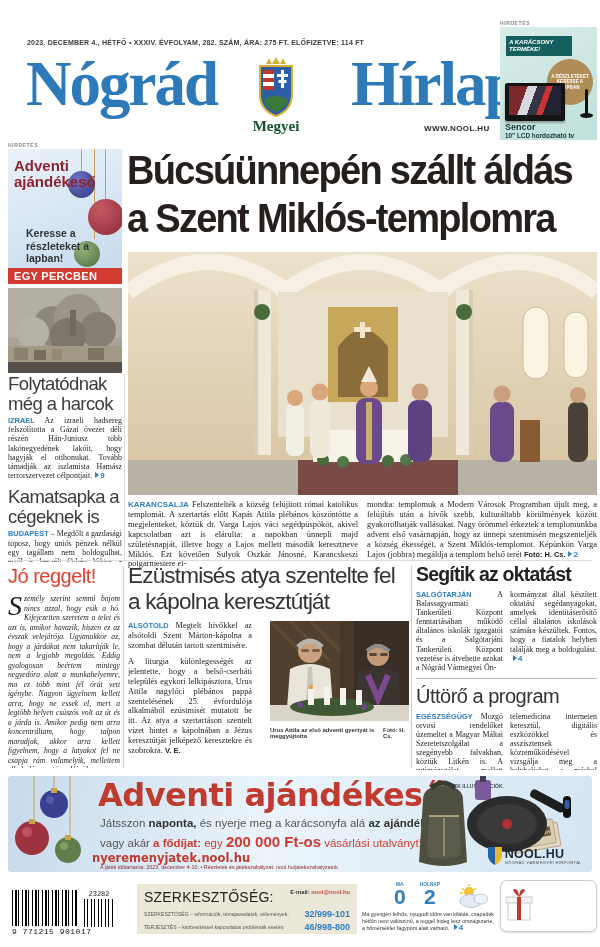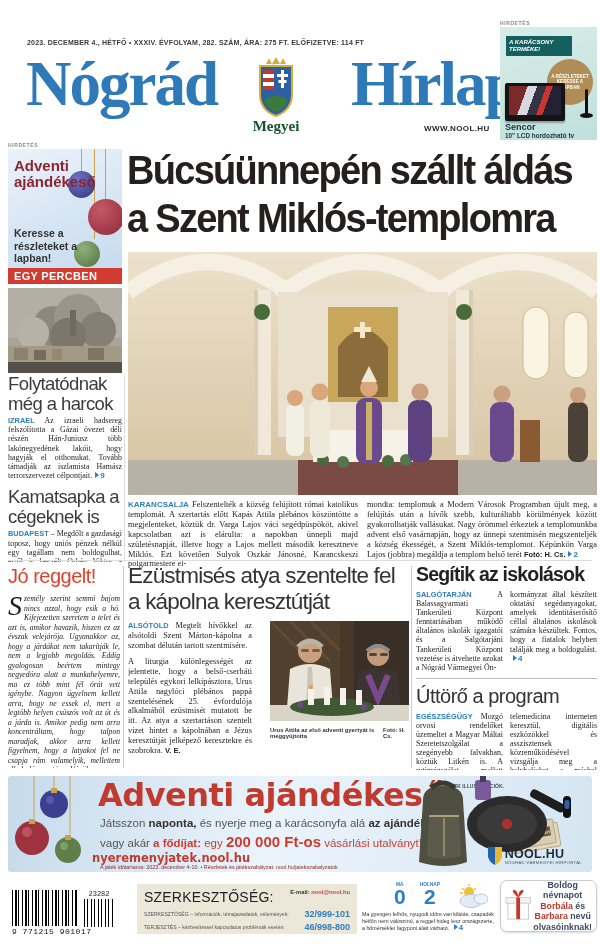--- a/index.html
+++ b/index.html
@@ -28,21 +28,21 @@
       background:linear-gradient(110deg,#7a2a2a 0 30%,#d8d8e2 30% 45%,#334 45% 60%,#c33 60% 70%,#223 70%);}
   .sencor-ant{position:absolute;right:9px;top:62px;width:3px;height:26px;background:#111;border-radius:2px;}
   .sencor-antb{position:absolute;right:4px;top:86px;width:13px;height:5px;background:#111;border-radius:50%;}
   .sencor-name{position:absolute;left:5px;top:95px;font-size:9px;font-weight:bold;color:#16333a;}
   .sencor-desc{position:absolute;left:5px;top:105px;font-size:6.4px;font-weight:bold;color:#16333a;}
 
   
   .advside{left:8px;top:149px;width:114px;height:119px;overflow:hidden;
            background:linear-gradient(160deg,#eaf2fa,#c7dbee);}
   .advside-title{position:absolute;left:6px;top:9px;font-size:15px;line-height:16px;font-weight:bold;color:#8e2430;}
-  .advside-sub{position:absolute;left:6px;top:78px;width:76px;font-size:10.5px;line-height:12.5px;font-weight:bold;color:#333;}
+  .advside-sub{position:absolute;left:18px;top:78px;width:76px;font-size:10.5px;line-height:12.5px;font-weight:bold;color:#333;}
   .ball{position:absolute;border-radius:50%;}
   .string{position:absolute;width:1px;background:#c9a24a;}
 
   
   .banner{left:8px;top:268px;width:108px;height:16px;background:#d23b2f;color:#fff;
           font-size:11px;font-weight:bold;line-height:16px;padding-left:6px;letter-spacing:.3px;}
   .warphoto{left:8px;top:288px;width:114px;height:85px;}
   .leftcol{left:8px;top:374px;width:114px;height:188px;overflow:hidden;border-right:1px solid #ddd;padding-right:2px;}
   .mini-head{font-size:18.5px;line-height:19.5px;font-weight:400;color:#3c3c3c;letter-spacing:-.6px;margin:0 0 3px;}
   .serifp{font-family:"Liberation Serif",serif;font-size:7.9px;line-height:9.2px;text-align:justify;color:#1d1d1d;margin:0 0 7px;}
@@ -326,21 +326,21 @@
       </svg>
       <div class="photo-cap">
           <span>Urus Attila az első adventi gyertyát is meggyújtotta</span>
           <span>Fotó: H. Cs.</span>
         </div>
     </div>
   </div>
 </div>
 
 <div class="abs rightcol">
-  <h2 class="r-head">Segítik az iskolások</h2>
+  <h2 class="r-head">Segítik az oktatást</h2>
   <div class="twocol">
     <p><span class="tag">SALGÓTARJÁN</span><span> A Balassagyarmati Tankerületi Központ fenntartásában működő általános iskolák igazgatói és a Salgótarjáni Tankerületi Központ vezetése is átvehette azokat a Nógrád Vármegyei Ön-</span></p>
     <p><span>kormányzat által készített oktatási segédanyagokat, amelyek identitáserősítő céllal általános iskolások számára készültek. Fontos, hogy a fiatalok helyben találják meg a boldogulást. </span><span class="arr"></span><span class="pageno">4</span></p>
   </div>
   <hr class="r-div">
   <h2 class="r-head2">Úttörő a program</h2>
   <div class="twocol">
     <p><span class="tag">EGÉSZSÉGÜGY</span><span> Mozgó orvosi rendelőket üzemeltet a Magyar Máltai Szeretetszolgálat a szegényebb falvakban, köztük Litkén is. A rutinvizsgálat mellett életmentésre is alkalmas a szolgáltatás. A mozgó orvosi rendelőben, a</span></p>
     <p><span>telemedicina interneten keresztül, digitális eszközökkel és asszisztensek közreműködésével vizsgálja meg a helybelieket a máshol tartózkodó orvos. A szolgáltatás eddig tizenkét járművel működik, a tapasztalatok pedig jók. </span></p>
   </div>
@@ -451,14 +451,13 @@
   <div class="w-text"><span>Ma gyengén felhős, nyugodt időre van kilátás, csapadék hétfőn nem valószínű, a reggel hideg lesz országszerte, a hőmérséklet fagypont alatt várható. </span><span class="arr"></span><span class="pageno">4</span></div>
 </div>
 
 <div class="abs nameday">
   <svg width="28" height="36" viewBox="0 0 28 36">
     <rect x="3" y="14" width="22" height="18" fill="#fdfdfd" stroke="#ccc"></rect>
     <rect x="1" y="9" width="26" height="6" fill="#f4f4f4" stroke="#ccc"></rect>
     <rect x="12" y="9" width="4" height="23" fill="#c0392b"></rect>
     <path d="M14 9 Q6 2 9 1 Q13 0 14 8 Q15 0 19 1 Q22 2 14 9 Z" fill="#c0392b"></path>
   </svg>
-  <div class="nd-text"><span>Boldog névnapot </span><span class="nd-red">Borbála</span><span> és </span><span class="nd-red">Barbara</span><span> nevű olvasóinknak!</span></div>
 </div>
 
 </body></html>

